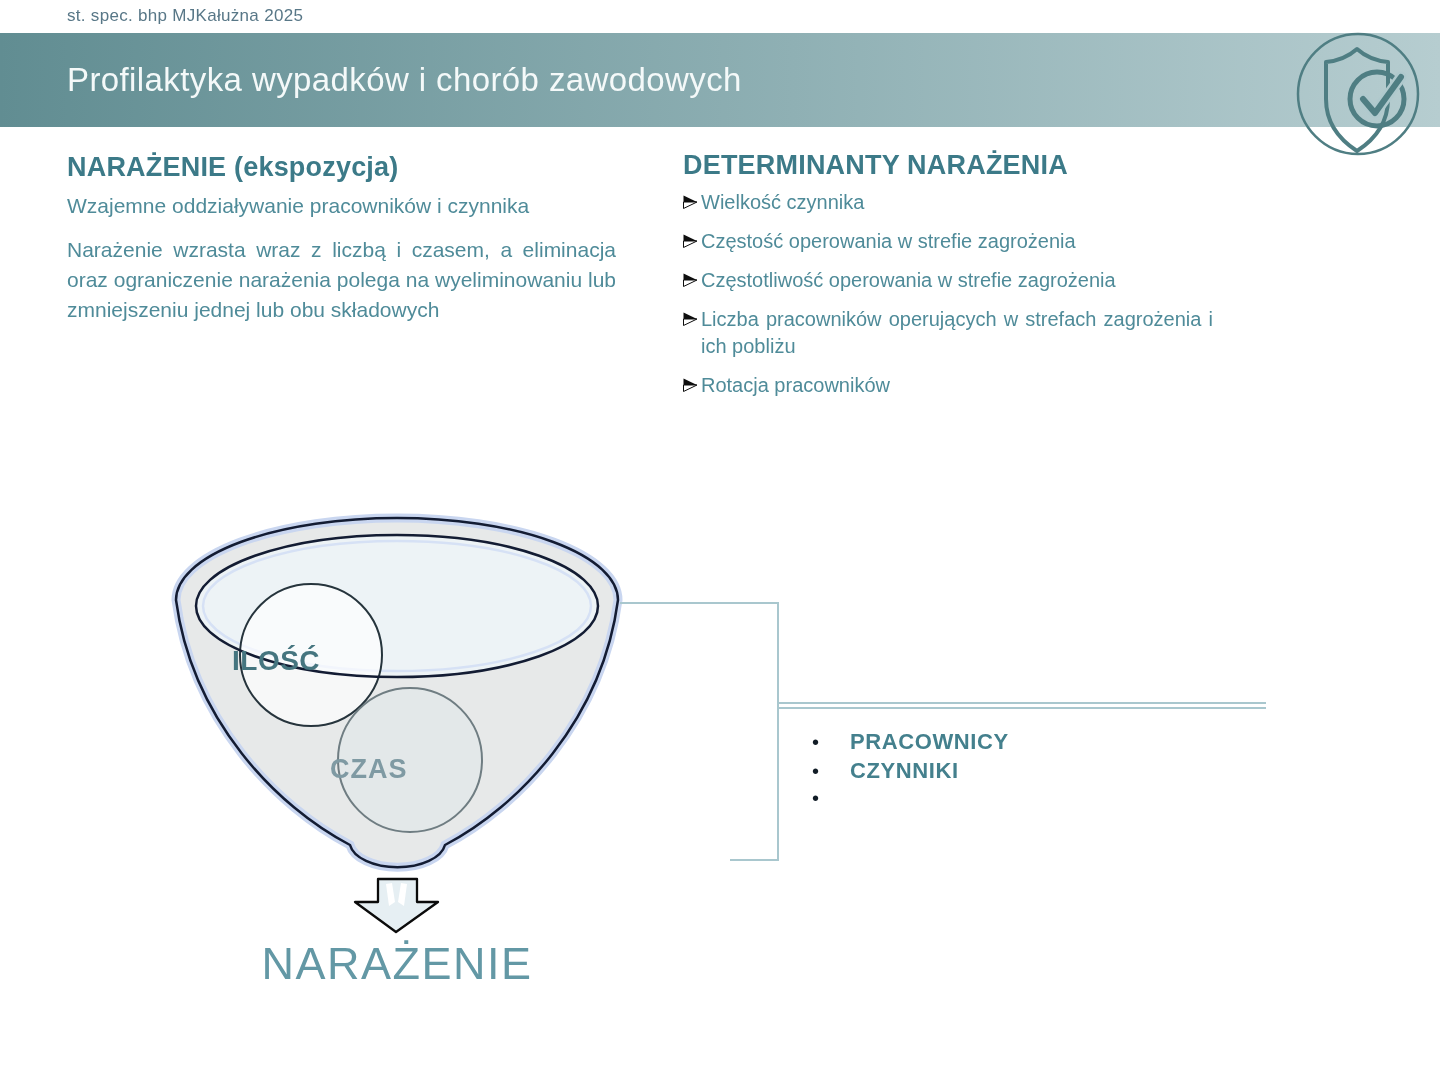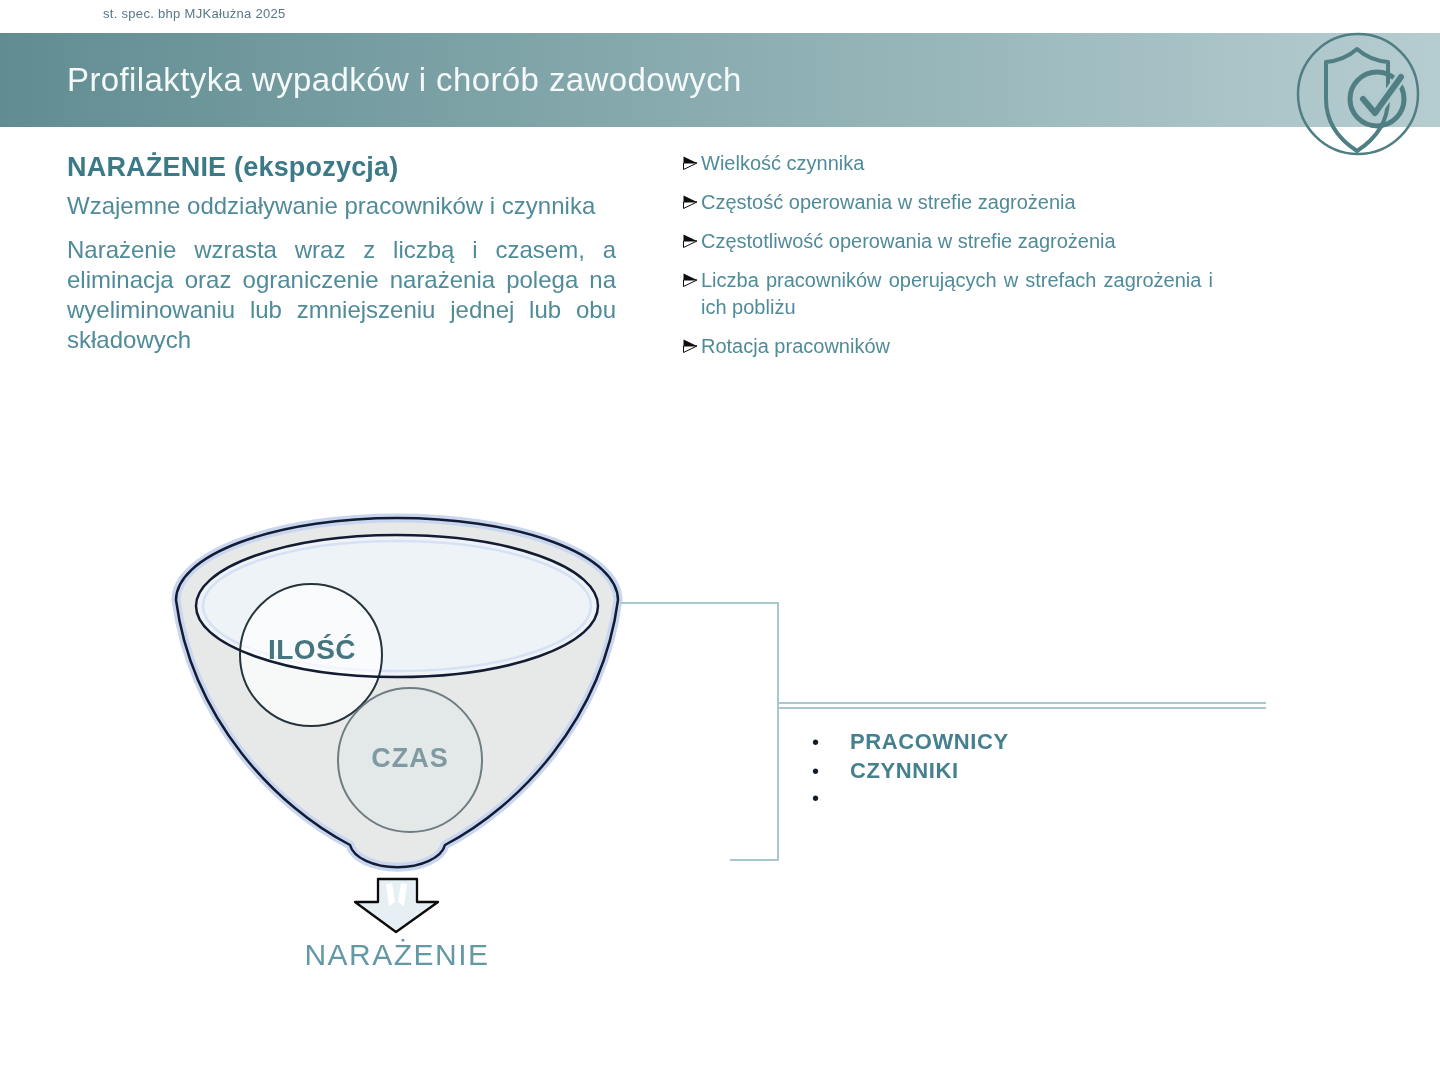--- a/index.html
+++ b/index.html
@@ -7,21 +7,21 @@
   body {
     width: 1440px; height: 1080px;
     font-family: "Liberation Sans", "DejaVu Sans", sans-serif;
     position: relative; overflow: hidden;
   }
   .slide { position: absolute; inset: 0; width: 1440px; height: 1080px; background: #fff; }
 
   
   .credit {
     position: absolute; left: 67px; top: 6px;
-    font-size: 13px; color: #587787; letter-spacing: 0.3px; margin-left: 36px;
+    font-size: 17px; color: #587787; letter-spacing: 0.3px;
   }
 
   
   .titlebar {
     position: absolute; left: 0; top: 33px; width: 1440px; height: 94px;
     background: linear-gradient(to right, #618d92 0%, #8fb0b4 55%, #b6cdd0 100%);
   }
   .titlebar h1 {
     position: absolute; left: 67px; top: 0; height: 94px; line-height: 94px;
     font-size: 33px; font-weight: 300; color: #f4f9f9; letter-spacing: 0.4px;
@@ -30,39 +30,39 @@
   .header-icon { position: absolute; left: 1295px; top: 31px; width: 126px; height: 126px; }
 
   
   .col-left  { position: absolute; left: 67px;  top: 152px; width: 549px; }
   .col-right { position: absolute; left: 683px; top: 150px; width: 530px; }
   .col-h2 {
     font-size: 27px; font-weight: bold; color: #3c7a88; letter-spacing: 0.2px;
     margin-bottom: 8px;
   }
   .col-left p {
-    font-size: 24px; line-height: 30px; color: #4f8b99;
+    font-size: 21px; line-height: 30px; color: #4f8b99;
     text-align: justify; text-align-last: left; margin-bottom: 14px;
   }
   .det-list { list-style: none; }
   .det-list li {
     position: relative; padding-left: 18px; margin-bottom: 12px;
     font-size: 20px; line-height: 27px; color: #4f8b99;
     text-align: justify; text-align-last: left;
   }
   .det-bullet { position: absolute; left: 0; top: 6px; width: 15px; height: 14px; }
 
   
   .funnel-wrap { position: absolute; left: 150px; top: 495px; width: 520px; height: 470px; }
-  .funnel-label { position: absolute; text-align: center; font-weight: bold; }
+  .funnel-label { position: absolute; text-align: left; font-weight: bold; margin-top: 11px; }
   .label-ilosc { left: 232px; top: 634px; width: 160px; font-size: 28px; color: #45757f; letter-spacing: 0.5px; }
   .label-czas  { left: 330px; top: 743px; width: 160px; font-size: 27px; color: #7f9aa3; letter-spacing: 1px; }
   .label-result {
     position: absolute; left: 197px; top: 938px; width: 400px; text-align: center;
-    font-size: 30px; font-weight: 300; color: #6398a5; letter-spacing: 1.5px;
+    font-size: 45px; font-weight: 300; color: #6398a5; letter-spacing: 1.5px;
   }
 
   
   .connector { position: absolute; background: #a9c7ce; }
   .c1 { left: 620px; top: 602px; width: 159px; height: 2px; }
   .c2 { left: 777px; top: 602px; width: 2px;   height: 259px; }
   .c3 { left: 779px; top: 702px; width: 487px; height: 2px; }
   .c4 { left: 779px; top: 707px; width: 487px; height: 2px; }
   .c5 { left: 730px; top: 859px; width: 49px;  height: 2px; }
 
@@ -96,20 +96,21 @@
     </g>
   </svg>
 
   <section class="col-left">
     <h2 class="col-h2">NARAŻENIE (ekspozycja)</h2>
     <p>Wzajemne oddziaływanie pracowników i czynnika</p>
     <p>Narażenie wzrasta wraz z liczbą i czasem, a eliminacja oraz ograniczenie narażenia polega na wyeliminowaniu lub zmniejszeniu jednej lub obu składowych</p>
   </section>
 
   <section class="col-right">
+    <h2 class="col-h2">DETERMINANTY NARAŻENIA</h2>
     <ul class="det-list">
       <li>
         <svg class="det-bullet" viewBox="0 0 15 14">
             <path d="M0.5 0.5 L14 7 L0.5 7 Z" fill="#0e0e0e"></path>
             <path d="M0.5 7 L14 7 L0.5 13.5 Z" fill="#ffffff" stroke="#0e0e0e" stroke-width="1"></path>
           </svg>
         <span class="det-text">Wielkość czynnika</span>
       </li>
       <li>
         <svg class="det-bullet" viewBox="0 0 15 14">

